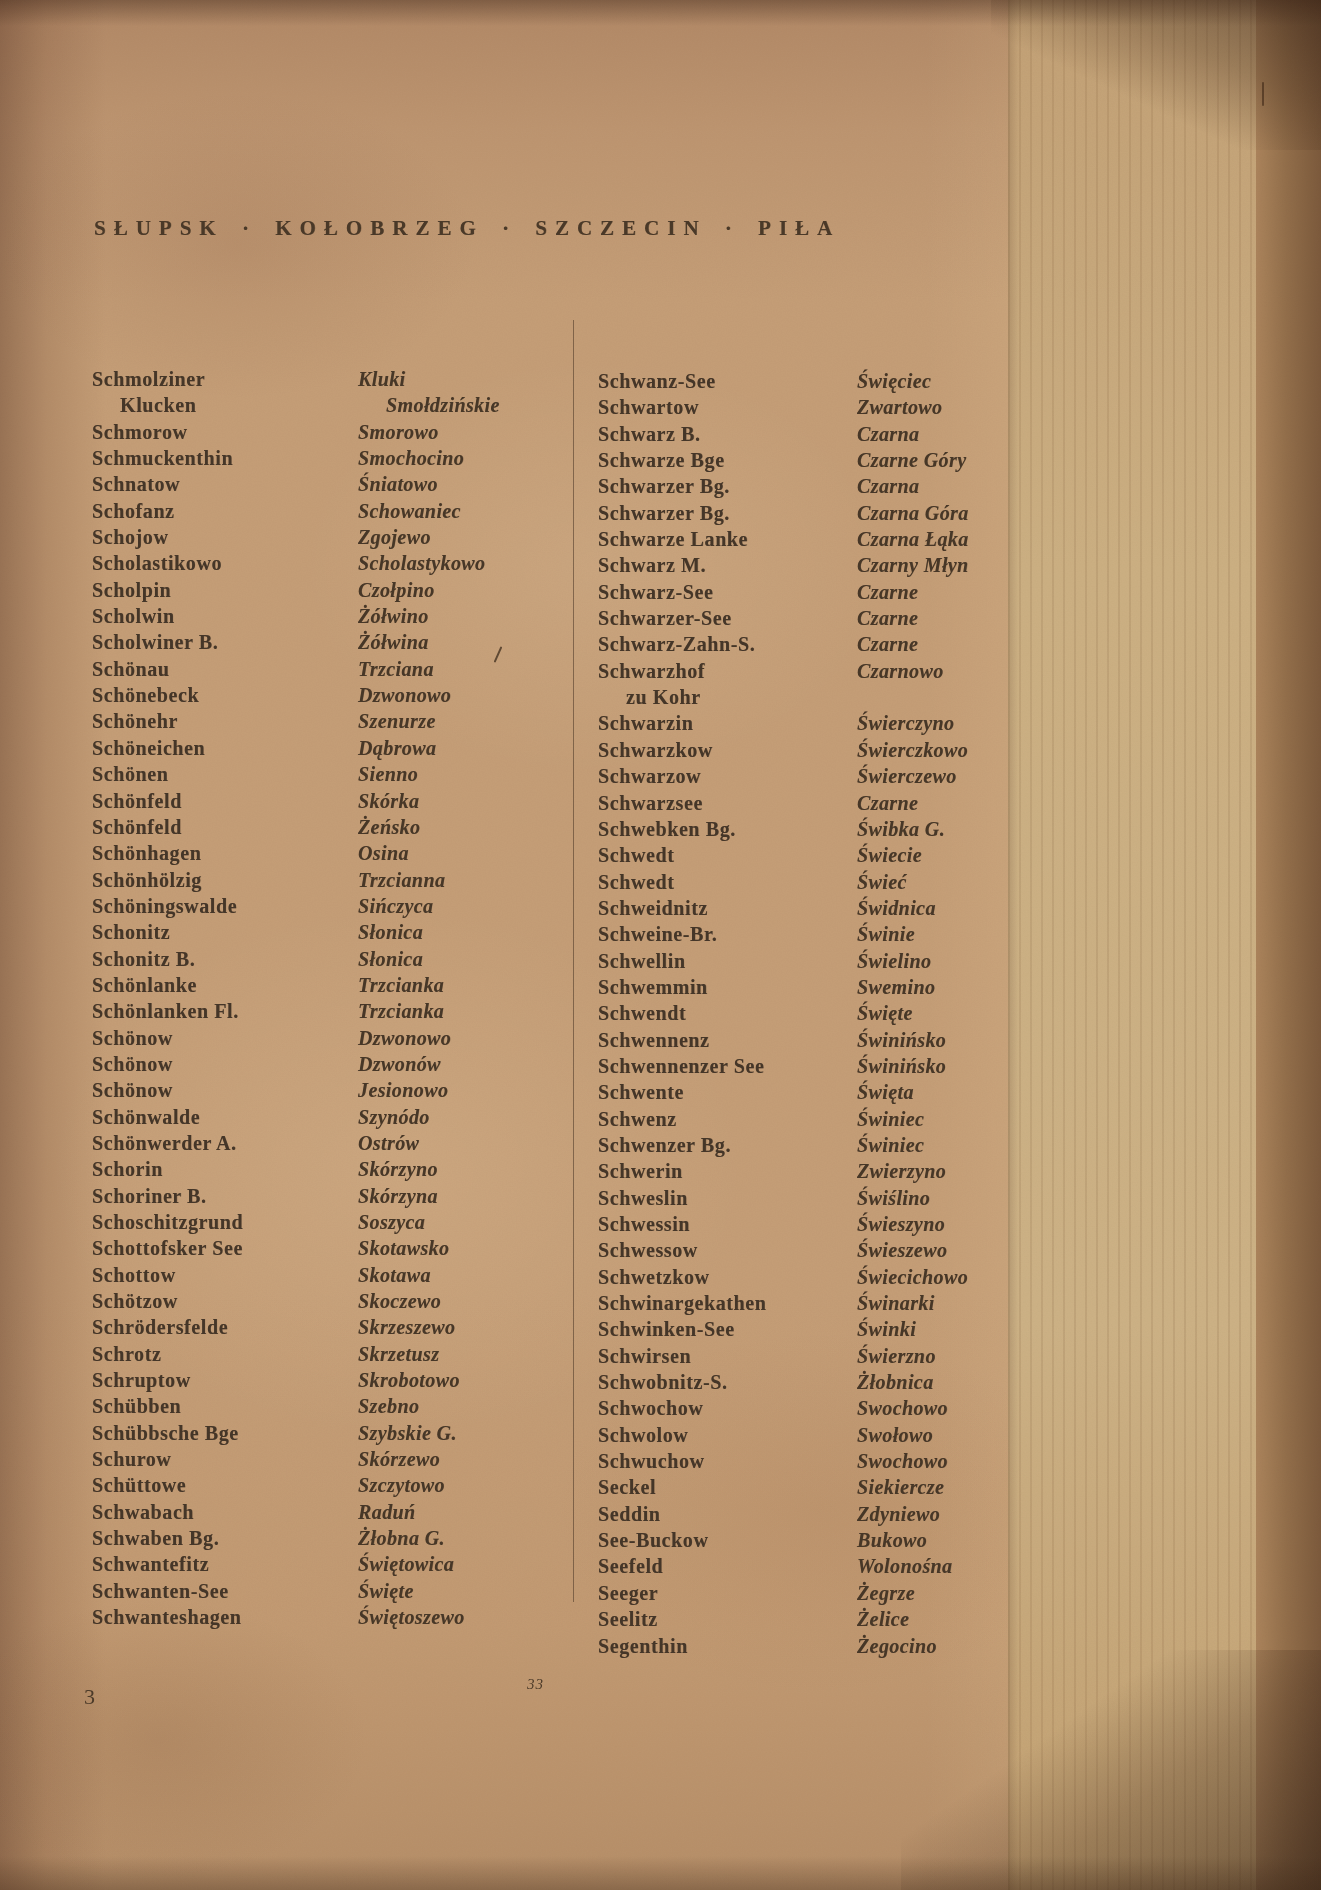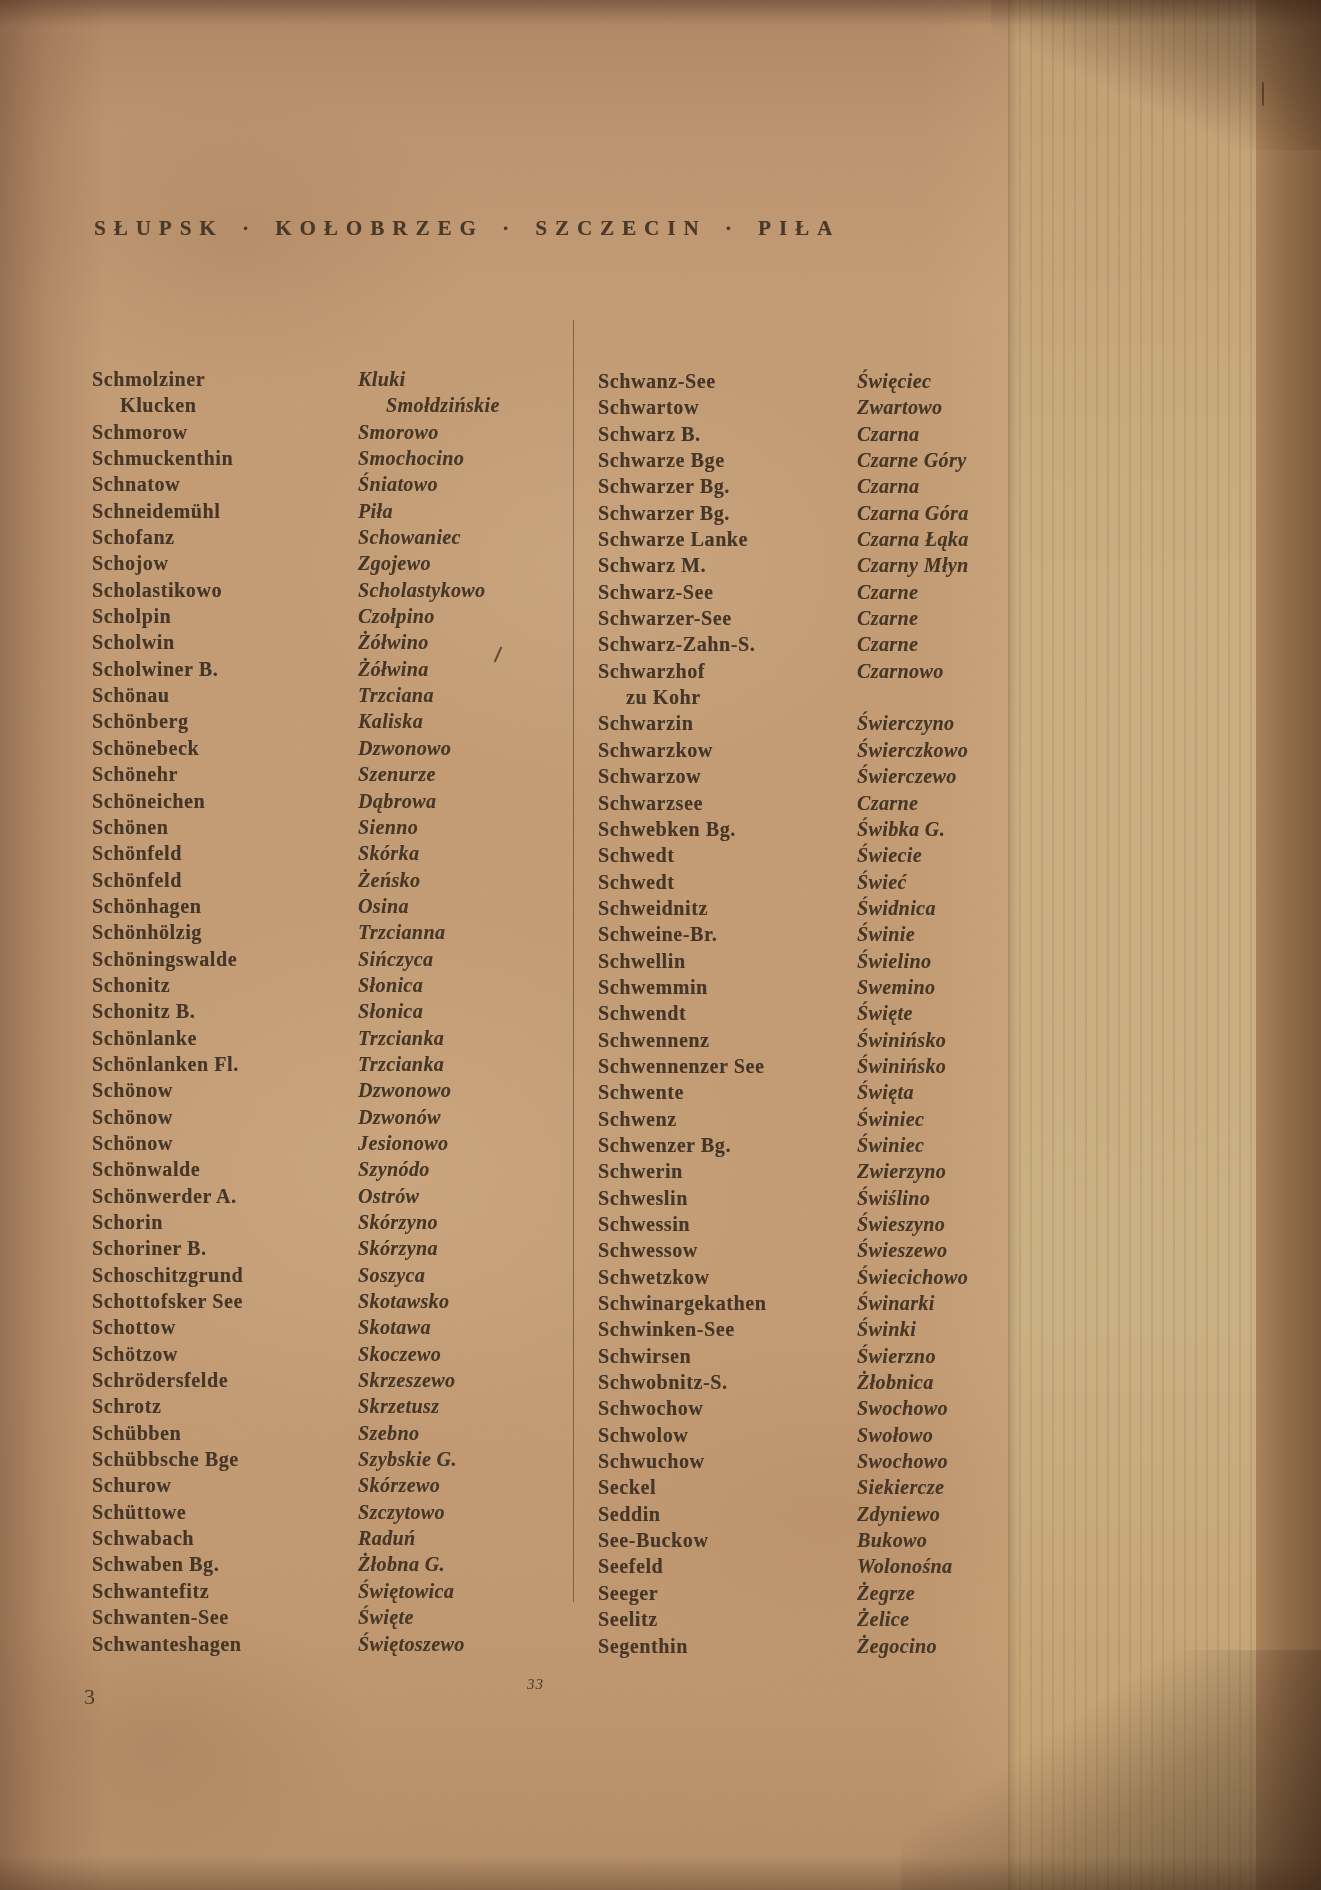--- a/index.html
+++ b/index.html
@@ -141,24 +141,20 @@
       </div>
       <div class="line">
         <span class="de">Schmuckenthin</span>
         <span class="pl">Smochocino</span>
       </div>
       <div class="line">
         <span class="de">Schnatow</span>
         <span class="pl">Śniatowo</span>
       </div>
       <div class="line">
-        <span class="de">Schneidemühl</span>
-        <span class="pl">Piła</span>
-      </div>
-      <div class="line">
         <span class="de">Schofanz</span>
         <span class="pl">Schowaniec</span>
       </div>
       <div class="line">
         <span class="de">Schojow</span>
         <span class="pl">Zgojewo</span>
       </div>
       <div class="line">
         <span class="de">Scholastikowo</span>
         <span class="pl">Scholastykowo</span>
@@ -173,24 +169,20 @@
       </div>
       <div class="line">
         <span class="de">Scholwiner B.</span>
         <span class="pl">Żółwina</span>
       </div>
       <div class="line">
         <span class="de">Schönau</span>
         <span class="pl">Trzciana</span>
       </div>
       <div class="line">
-        <span class="de">Schönberg</span>
-        <span class="pl">Kaliska</span>
-      </div>
-      <div class="line">
         <span class="de">Schönebeck</span>
         <span class="pl">Dzwonowo</span>
       </div>
       <div class="line">
         <span class="de">Schönehr</span>
         <span class="pl">Szenurze</span>
       </div>
       <div class="line">
         <span class="de">Schöneichen</span>
         <span class="pl">Dąbrowa</span>
@@ -279,20 +271,24 @@
         <span class="de">Schötzow</span>
         <span class="pl">Skoczewo</span>
       </div>
       <div class="line">
         <span class="de">Schrödersfelde</span>
         <span class="pl">Skrzeszewo</span>
       </div>
       <div class="line">
         <span class="de">Schrotz</span>
         <span class="pl">Skrzetusz</span>
+      </div>
+      <div class="line">
+        <span class="de">Schruptow</span>
+        <span class="pl">Skrobotowo</span>
       </div>
       <div class="line">
         <span class="de">Schübben</span>
         <span class="pl">Szebno</span>
       </div>
       <div class="line">
         <span class="de">Schübbsche Bge</span>
         <span class="pl">Szybskie G.</span>
       </div>
       <div class="line">

